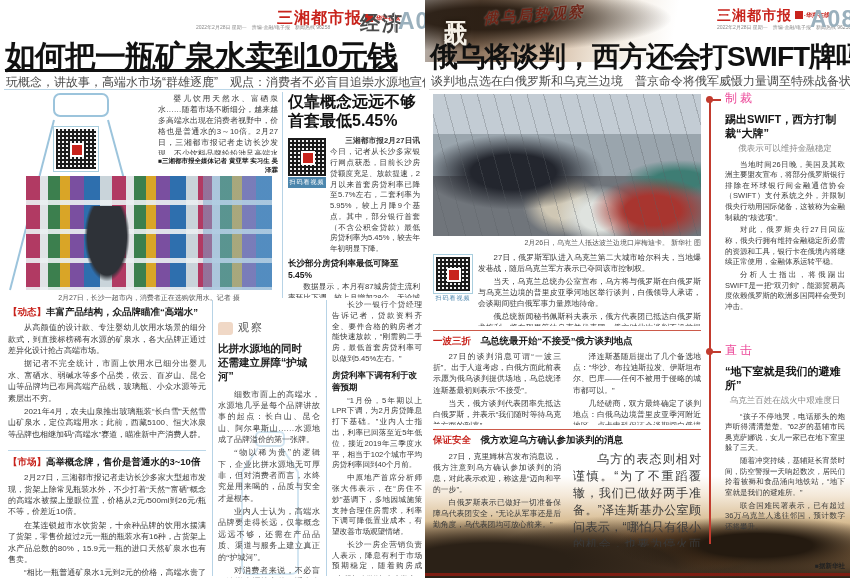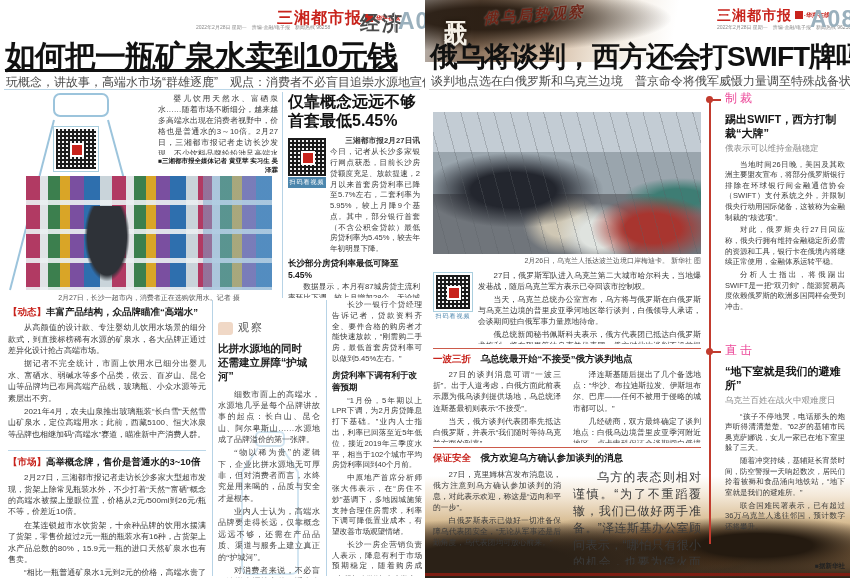--- a/index.html
+++ b/index.html
@@ -67,21 +67,21 @@
   .photo-war{background:
       radial-gradient(ellipse at 78% 68%,#241a10 0 12%,rgba(36,26,16,0) 30%),
       radial-gradient(ellipse at 15% 85%,#2b2117 0 16%,rgba(43,33,23,0) 36%),
       radial-gradient(ellipse at 45% 90%,#3a2c1e 0 18%,rgba(58,44,30,0) 40%),
       radial-gradient(ellipse at 60% 70%,rgba(224,123,47,.55) 0 8%,rgba(224,123,47,0) 25%),
       linear-gradient(180deg,#ffffff 0%,#f3e7d6 20%,#d8bd94 45%,#8a6a47 75%,#2f2317 100%);}
   .war-redline{position:absolute;left:0;right:0;bottom:2px;height:3px;background:#7d1d12;}
   
   .side-label{font-size:12px;color:#ec4899;letter-spacing:3px;}
   .side-title{font-size:11px;font-weight:bold;color:#151515;line-height:1.25;}
-  .side-sub{font-size:8.5px;color:#8a8a8a;}
+  .side-sub{font-size:8.5px;color:#8a8a8a;text-align:center;}
   .red-dot{width:7px;height:7px;border-radius:50%;background:#c23b2e;}
   .red-tick{height:2px;background:#c23b2e;}
   .red-vline{width:2px;background:#c23b2e;}
   .bubble-icon{width:15px;height:13px;background:#f0d8c6;border-radius:3px 3px 3px 0;}
   .observe-label{font-size:11px;color:#555;letter-spacing:2px;}
   .observe-title{font-size:10.5px;font-weight:bold;color:#222;line-height:1.35;}
   svg{display:block;}
 </style>
 </head>
 <body>
@@ -211,21 +211,21 @@
     <div class="abs page-no" style="left:385px;top:6px;">A08</div>
 
     <div class="abs main-headline" style="left:5px;top:38px;font-size:28px;">俄乌将谈判，西方还会打SWIFT牌吗</div>
     <div class="abs deck" style="left:6px;top:73px;">谈判地点选在白俄罗斯和乌克兰边境　普京命令将俄军威慑力量调至特殊战备状态</div>
     <div class="abs rule-gray" style="left:4px;top:89px;width:416px;"></div>
 
     <div class="abs photo-war" style="left:0;top:476px;width:425px;height:102px;z-index:0;">
       <div class="war-redline"></div>
     </div>
 
-    <div class="abs" style="left:8px;top:112px;width:268px;z-index:1;">
+    <div class="abs" style="left:8px;top:94px;width:268px;z-index:1;">
       <div class="photo-refugee" style="width:268px;height:142px;"></div>
       <div class="photo-caption" style="text-align:right;margin-top:2px;">2月26日，乌克兰人抵达波兰边境口岸梅迪卡。 新华社 图</div>
       <div style="margin-top:4px;">
         <div style="float:left;margin:2px 5px 2px 0;">
           <div class="qr-frame">
               <div class="qr" style="width:34px;height:34px;"></div>
             </div>
           <div class="qr-label" style="width:40px;">扫码看视频</div>
         </div>
         <div class="body" style="font-size:7.8px;height:74px;">

